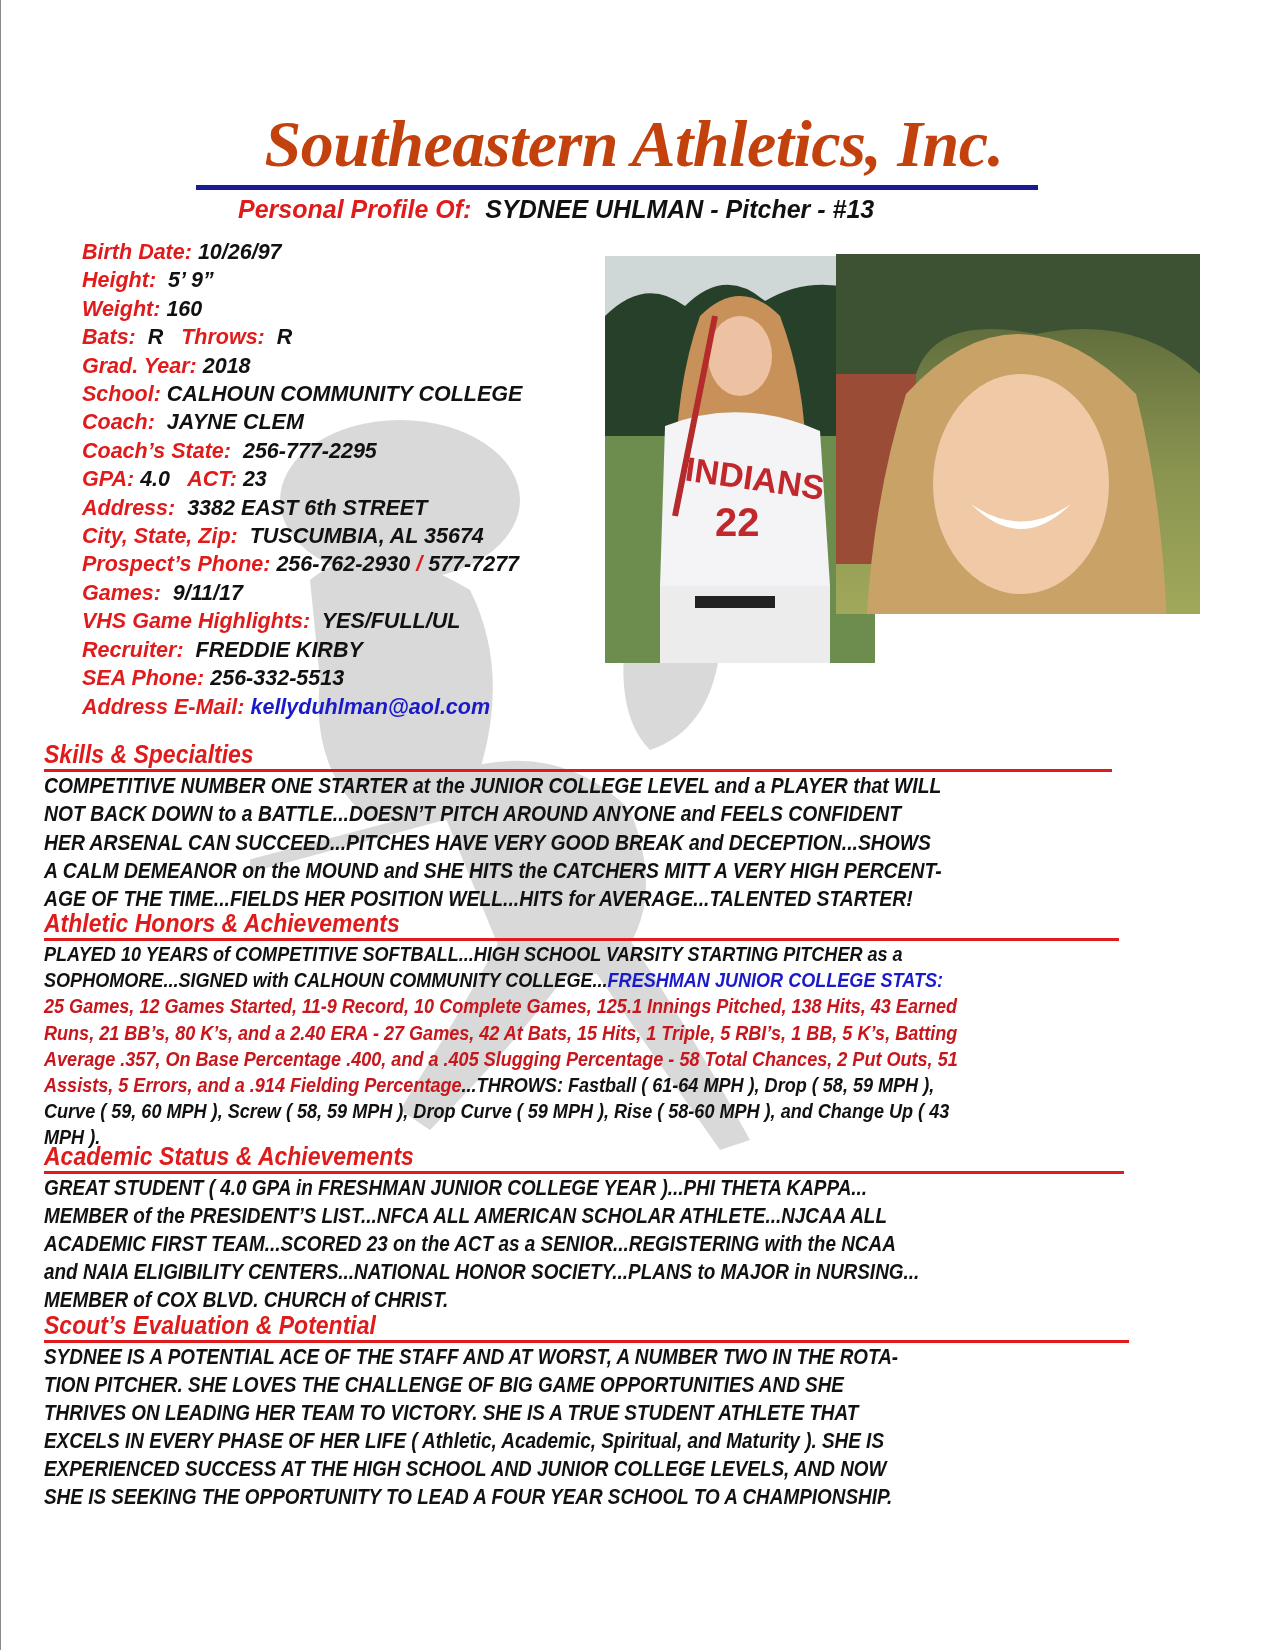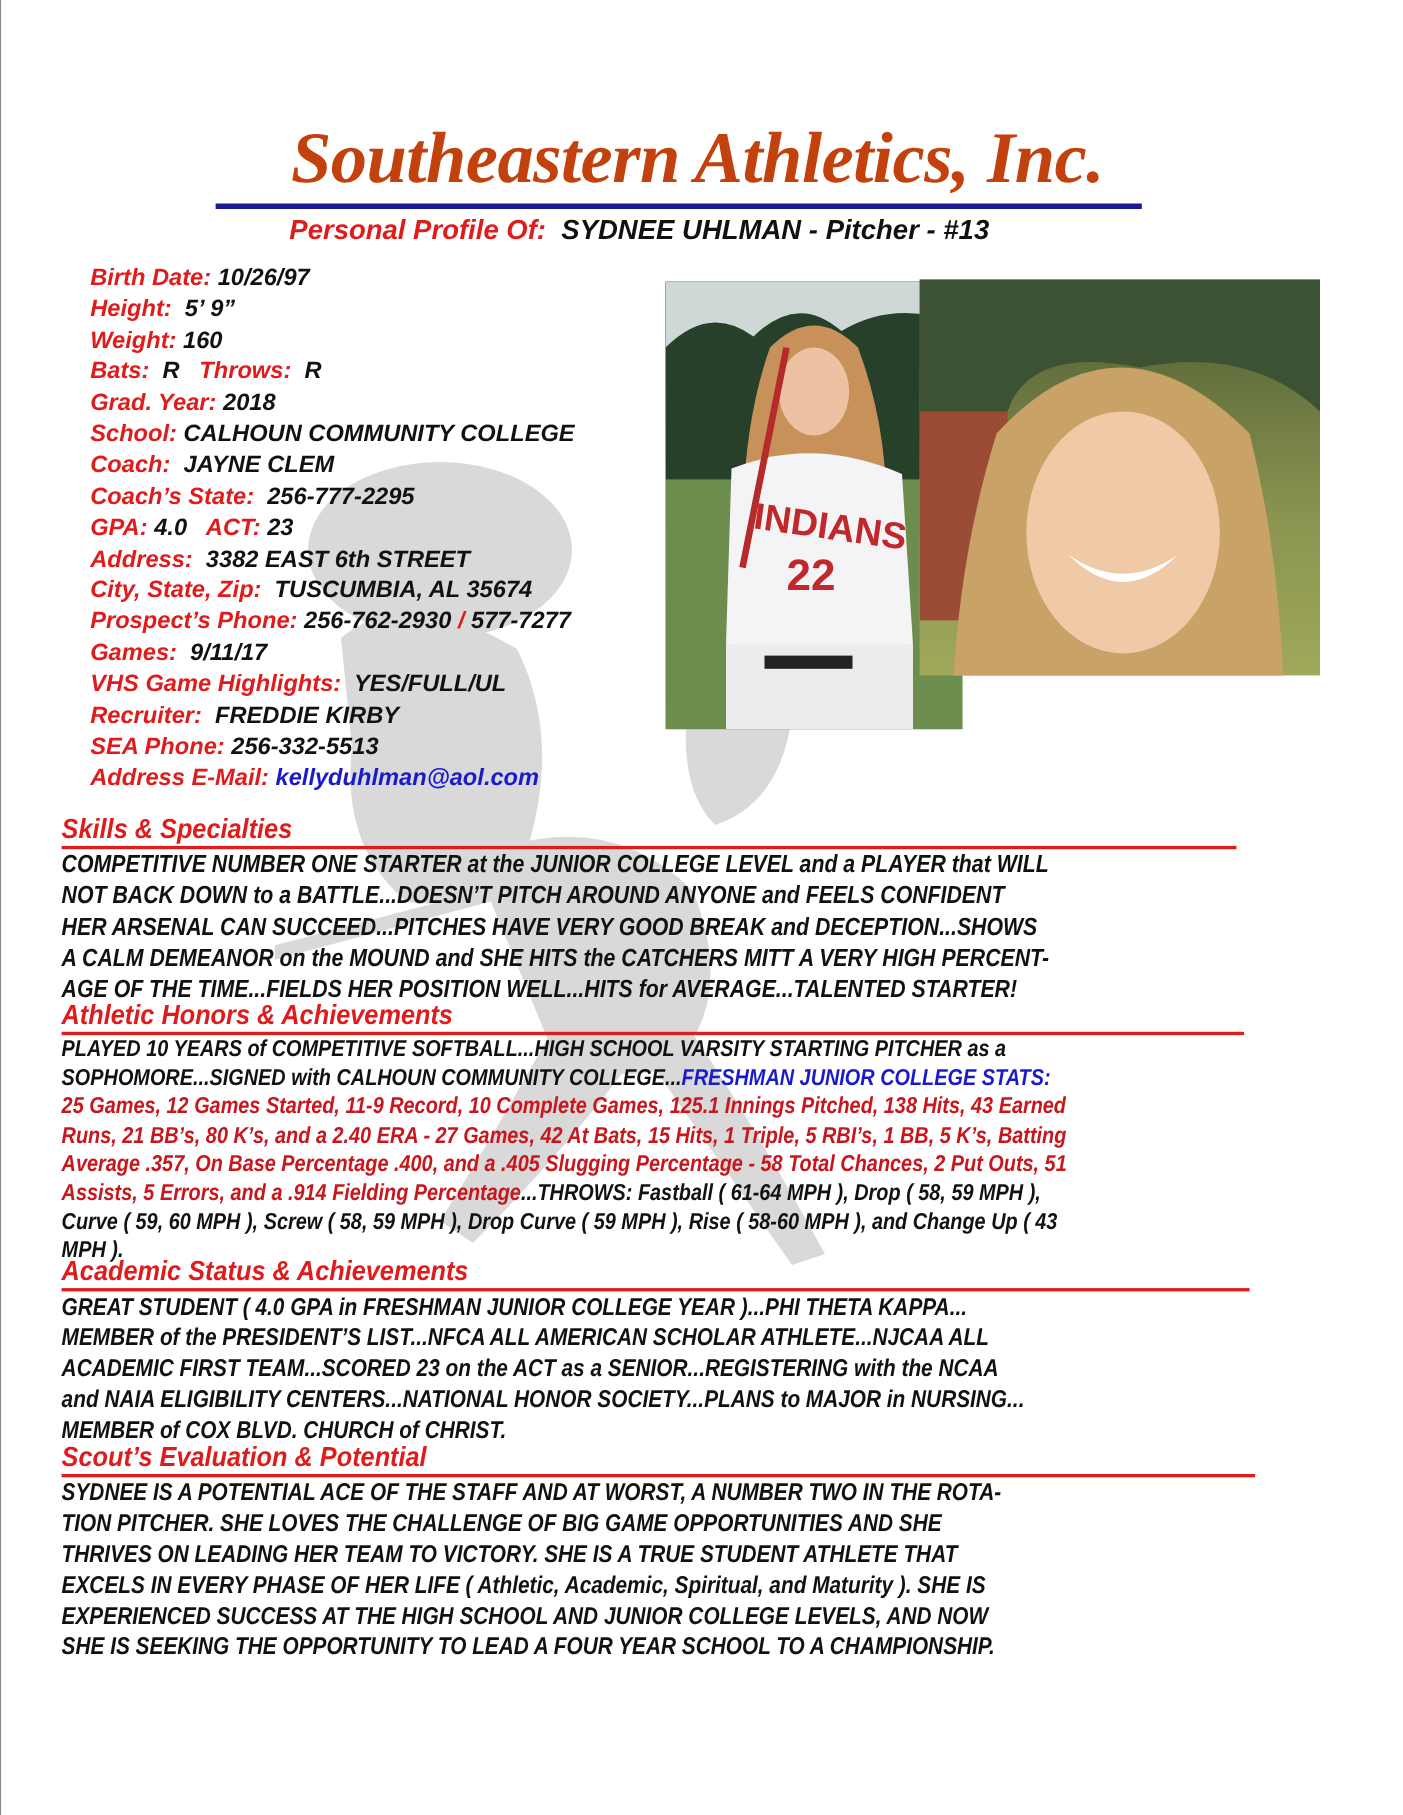--- a/index.html
+++ b/index.html
@@ -10,42 +10,42 @@
   .page-edge { position: absolute; left: 0; top: 0; width: 1px; height: 1650px; background: #8a8a8a; }
   .watermark { position: absolute; left: 250px; top: 350px; width: 580px; height: 900px; opacity: 0.28; }
   .title {
     position: absolute; left: 204px; top: 108px; width: 860px; text-align: center;
     font-family: "Liberation Serif", serif; font-style: italic; font-weight: bold;
     font-size: 66px; color: #c2410c; letter-spacing: -0.5px; line-height: 72px;
   }
   .title-rule { position: absolute; left: 196px; top: 185px; width: 842px; height: 5px; background: #1a1a96; }
   .subtitle {
     position: absolute; left: 238px; top: 194px; font-style: italic; font-weight: bold;
-    font-size: 25px; line-height: 30px; white-space: nowrap; margin-left: 25px;
+    font-size: 25px; line-height: 30px; white-space: nowrap;
   }
   .subtitle .lbl { color: #e01b1b; }
   .subtitle .val { color: #111; }
   .info { position: absolute; left: 82px; top: 238px; }
   .info .row {
     font-style: italic; font-weight: bold; font-size: 21.5px; line-height: 28.4px; white-space: nowrap;
   }
   .lbl { color: #e01b1b; }
   .val { color: #111; }
   .blue { color: #1a1ac8; }
   .photo1 {
     position: absolute; left: 605px; top: 256px; width: 270px; height: 407px;
     background: linear-gradient(180deg, #2f4a2b 0%, #3d5a33 30%, #6a8a4c 55%, #7d9b5a 100%);
     overflow: hidden;
   }
   .photo2 {
     position: absolute; left: 836px; top: 254px; width: 364px; height: 360px;
     background: linear-gradient(180deg, #4c5a36 0%, #66733f 25%, #8a9450 60%, #a0a85a 100%);
     overflow: hidden;
   }
-  .section { position: absolute; left: 56px; width: 1130px; }
+  .section { position: absolute; left: 44px; width: 1130px; }
   .sec-head {
     font-style: italic; font-weight: bold; font-size: 25px; color: #e01b1b;
     line-height: 28px; font-family: "Liberation Sans", sans-serif; transform: scaleX(0.92); transform-origin: left;
   }
   .sec-rule { height: 3px; background: #e01b1b; margin-top: 1px; }
   .sec-body {
     font-style: italic; font-weight: bold; font-size: 22.5px; line-height: 28.3px; color: #111;
     transform: scaleX(0.86); transform-origin: left; width: 1320px;
   }
   .sec-body.small { font-size: 21px; line-height: 26.2px; }

